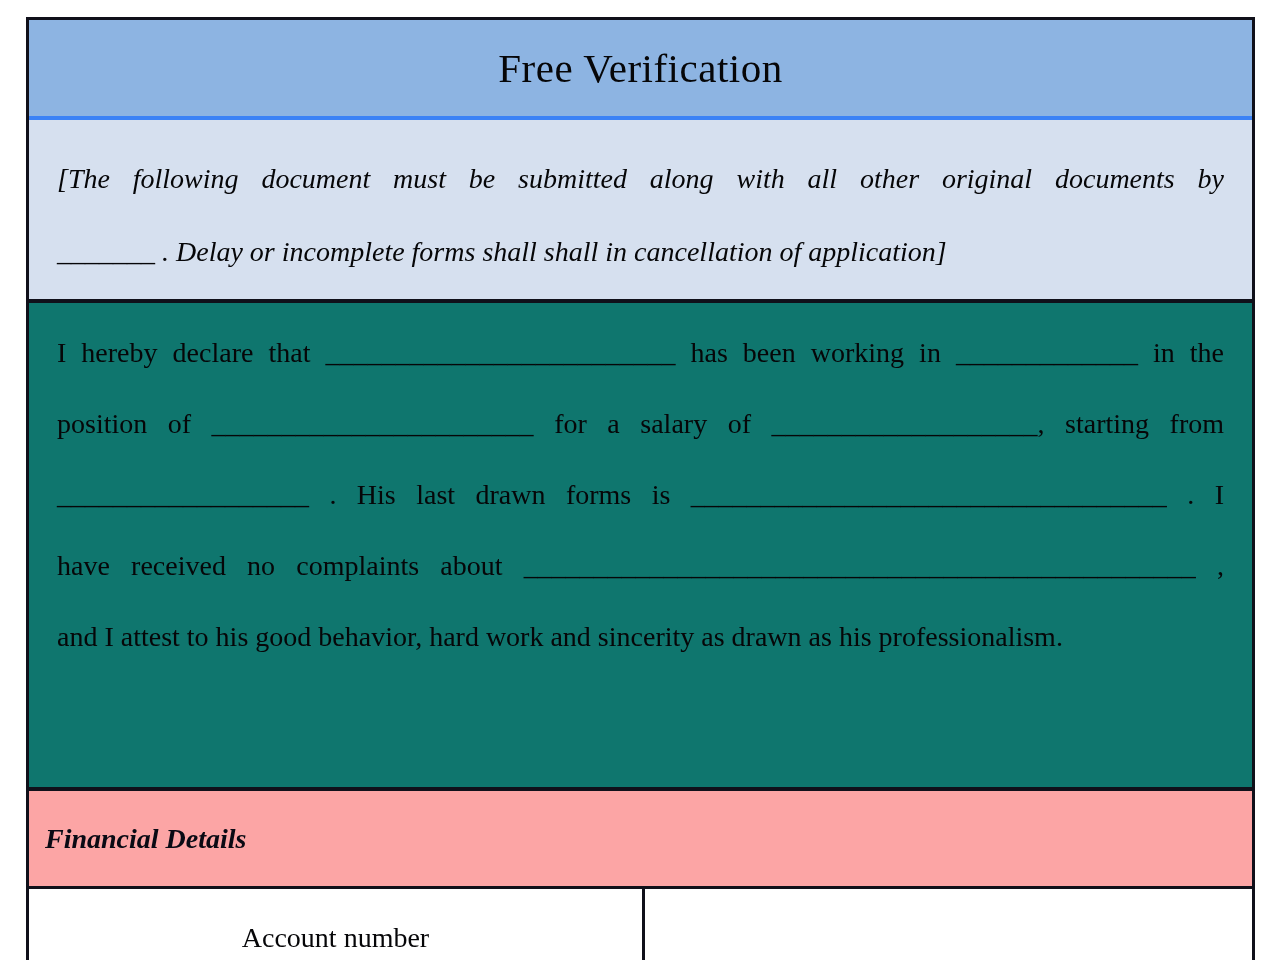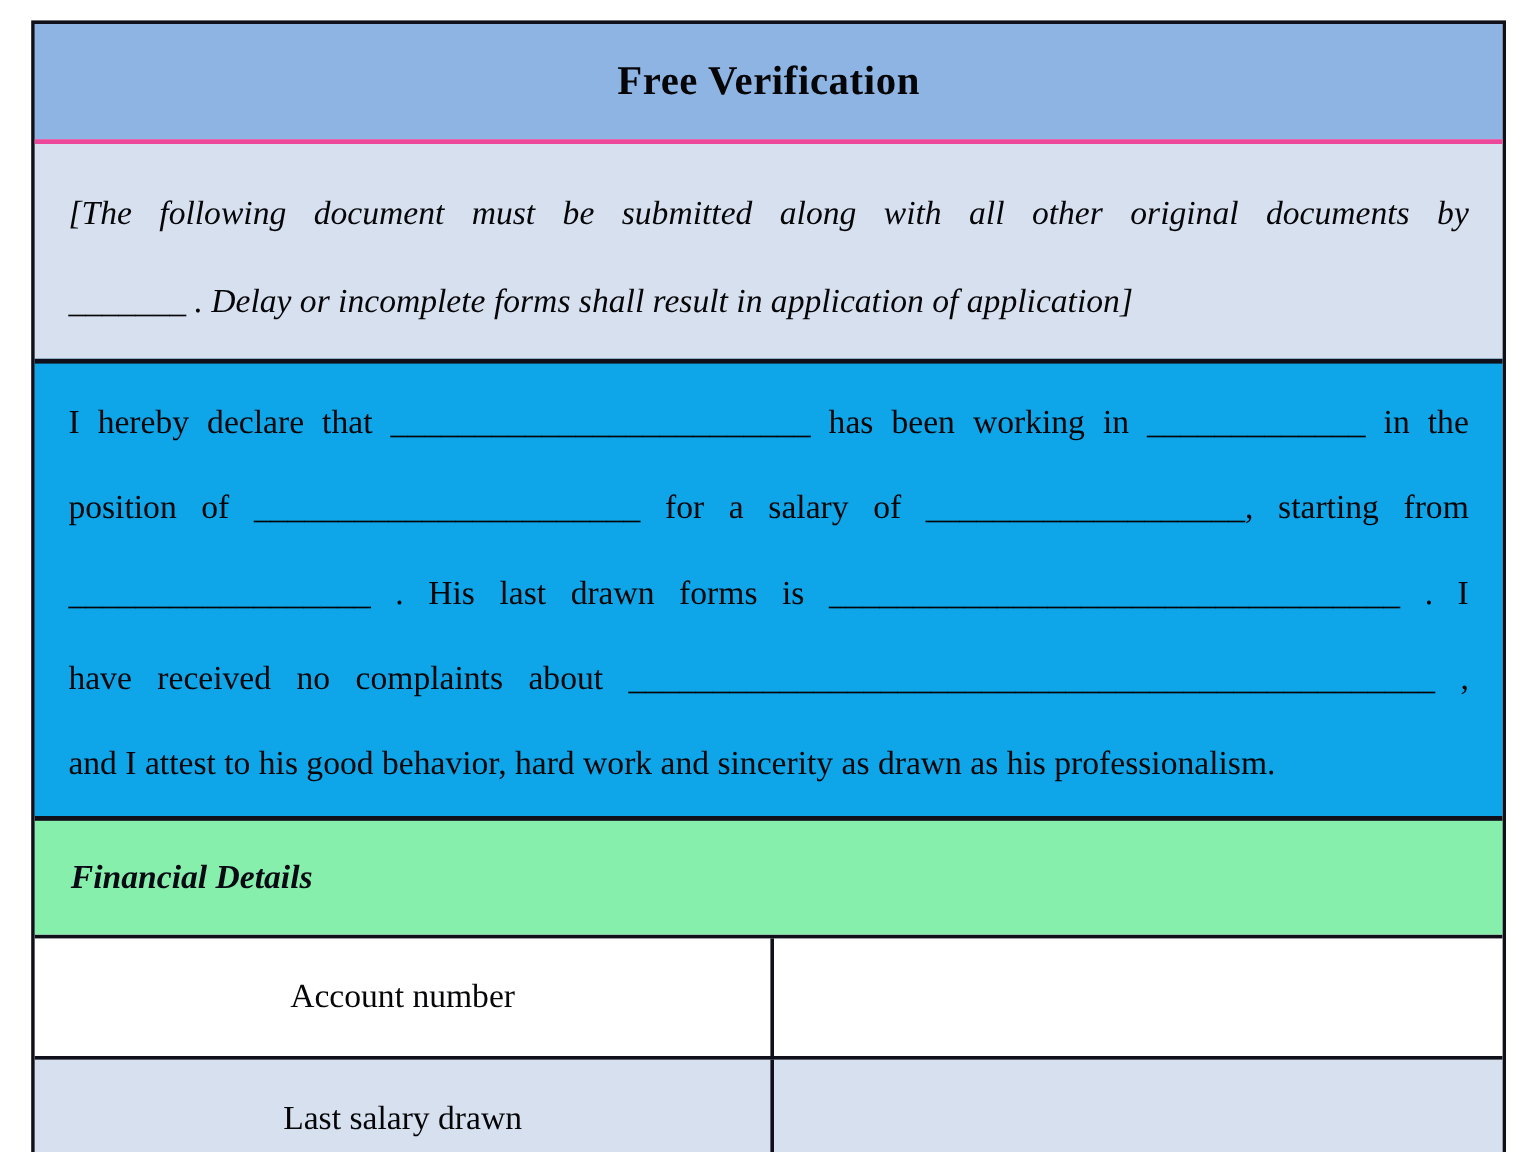--- a/index.html
+++ b/index.html
@@ -23,59 +23,59 @@
   }
   
   .titlebar {
     height: 96px;
     background: #8db4e2;
     display: flex;
     align-items: center;
     justify-content: center;
   }
   .title {
-    font-size: 34px;
-    font-weight: bold;
+    font-size: 41px;
+    font-weight: normal;
     letter-spacing: 0.5px;
   }
   
   .notice {
-    border-top: 4px solid #ec4899;
+    border-top: 4px solid #3b82f6;
     height: 183px;
     background: #d6e0ef;
     box-sizing: border-box;
     padding: 22px 28px 0 28px;
     font-style: italic;
     font-size: 28px;
   }
   .notice .line { line-height: 73px; }
   
   .decl {
     border-top: 4px solid #10101a;
-    height: 381px;
-    background: #0ea5e9;
+    height: 488px;
+    background: #0f766e;
     box-sizing: border-box;
     padding: 14px 28px 0 28px;
     font-size: 28px;
   }
   .decl .line { line-height: 71px; }
   
   .stretch {
     text-align: justify;
     text-align-last: justify;
   }
   
   .finhead-row {
     border-top: 4px solid #10101a;
     height: 99px;
-    background: #86efac;
+    background: #fca5a5;
     box-sizing: border-box;
     display: flex;
     align-items: center;
-    padding-left: 30px;
+    padding-left: 16px;
   }
   .finhead {
     font-size: 28px;
     font-weight: bold;
     font-style: italic;
     color: #0a0a14;
   }
   
   .trow {
     border-top: 3px solid #10101a;
@@ -102,21 +102,21 @@
 <body>
 
 <div class="form">
 
   <div class="titlebar">
     <div class="title">Free Verification</div>
   </div>
 
   <div class="notice">
     <div class="line stretch">[The following document must be submitted along with all other original documents by</div>
-    <div class="line">_______ . Delay or incomplete forms shall result in application of application]</div>
+    <div class="line">_______ . Delay or incomplete forms shall shall in cancellation of application]</div>
   </div>
 
   <div class="decl">
     <div class="line stretch">I hereby declare that _________________________ has been working in _____________ in the</div>
     <div class="line stretch">position of _______________________ for a salary of ___________________, starting from</div>
     <div class="line stretch">__________________ . His last drawn forms is __________________________________ . I</div>
     <div class="line stretch">have received no complaints about ________________________________________________ ,</div>
     <div class="line">and I attest to his good behavior, hard work and sincerity as drawn as his professionalism.</div>
   </div>
 

